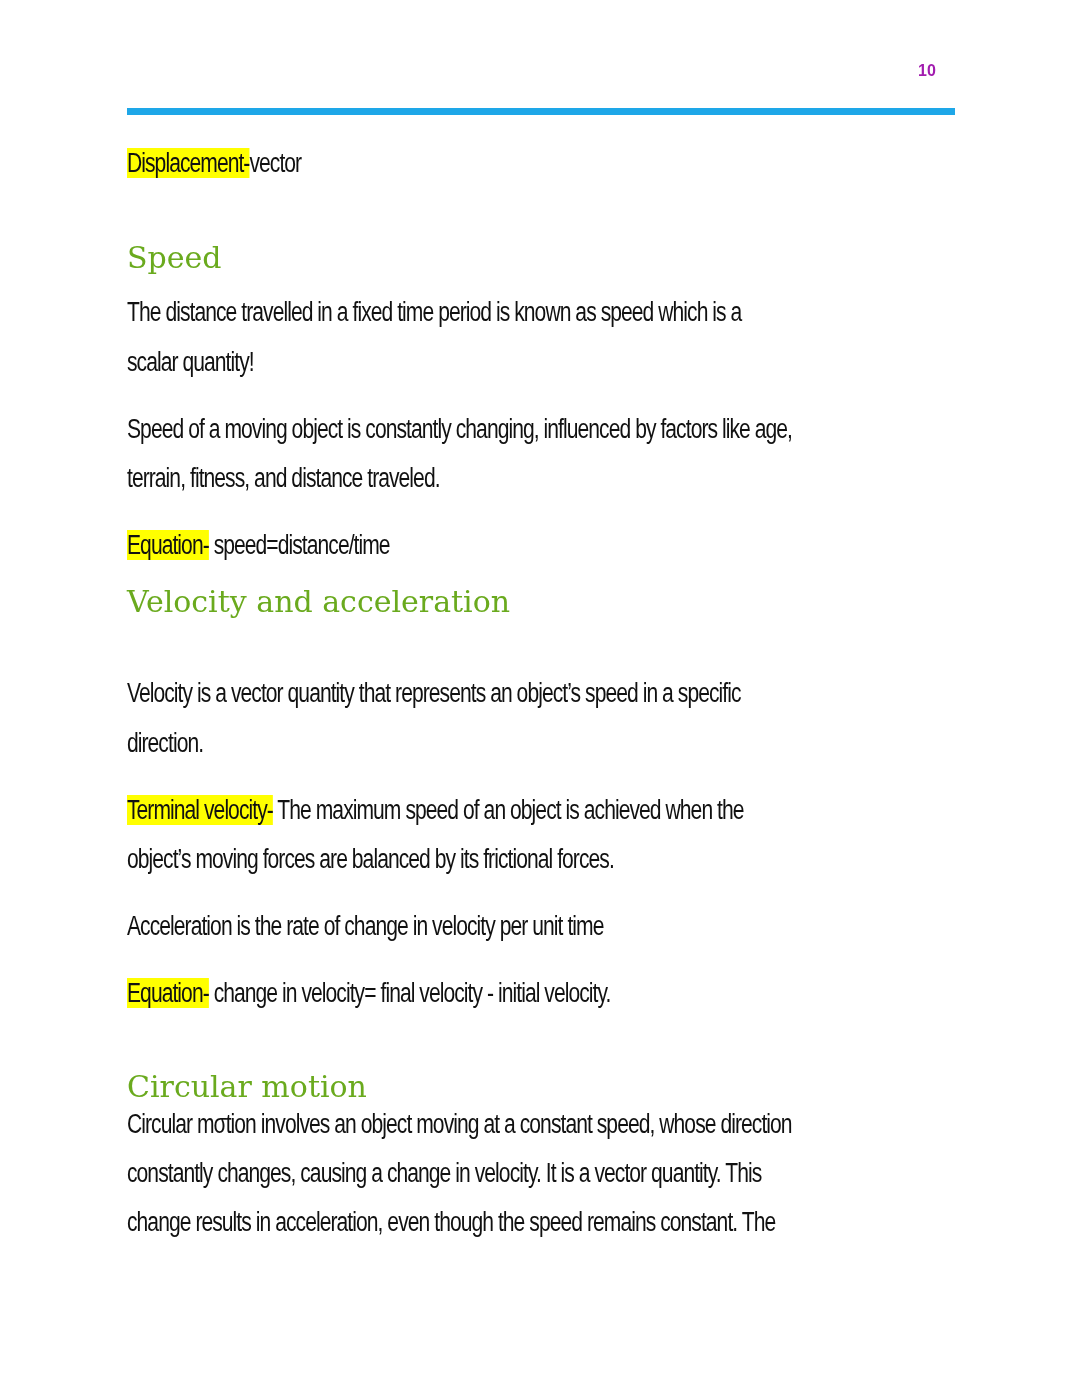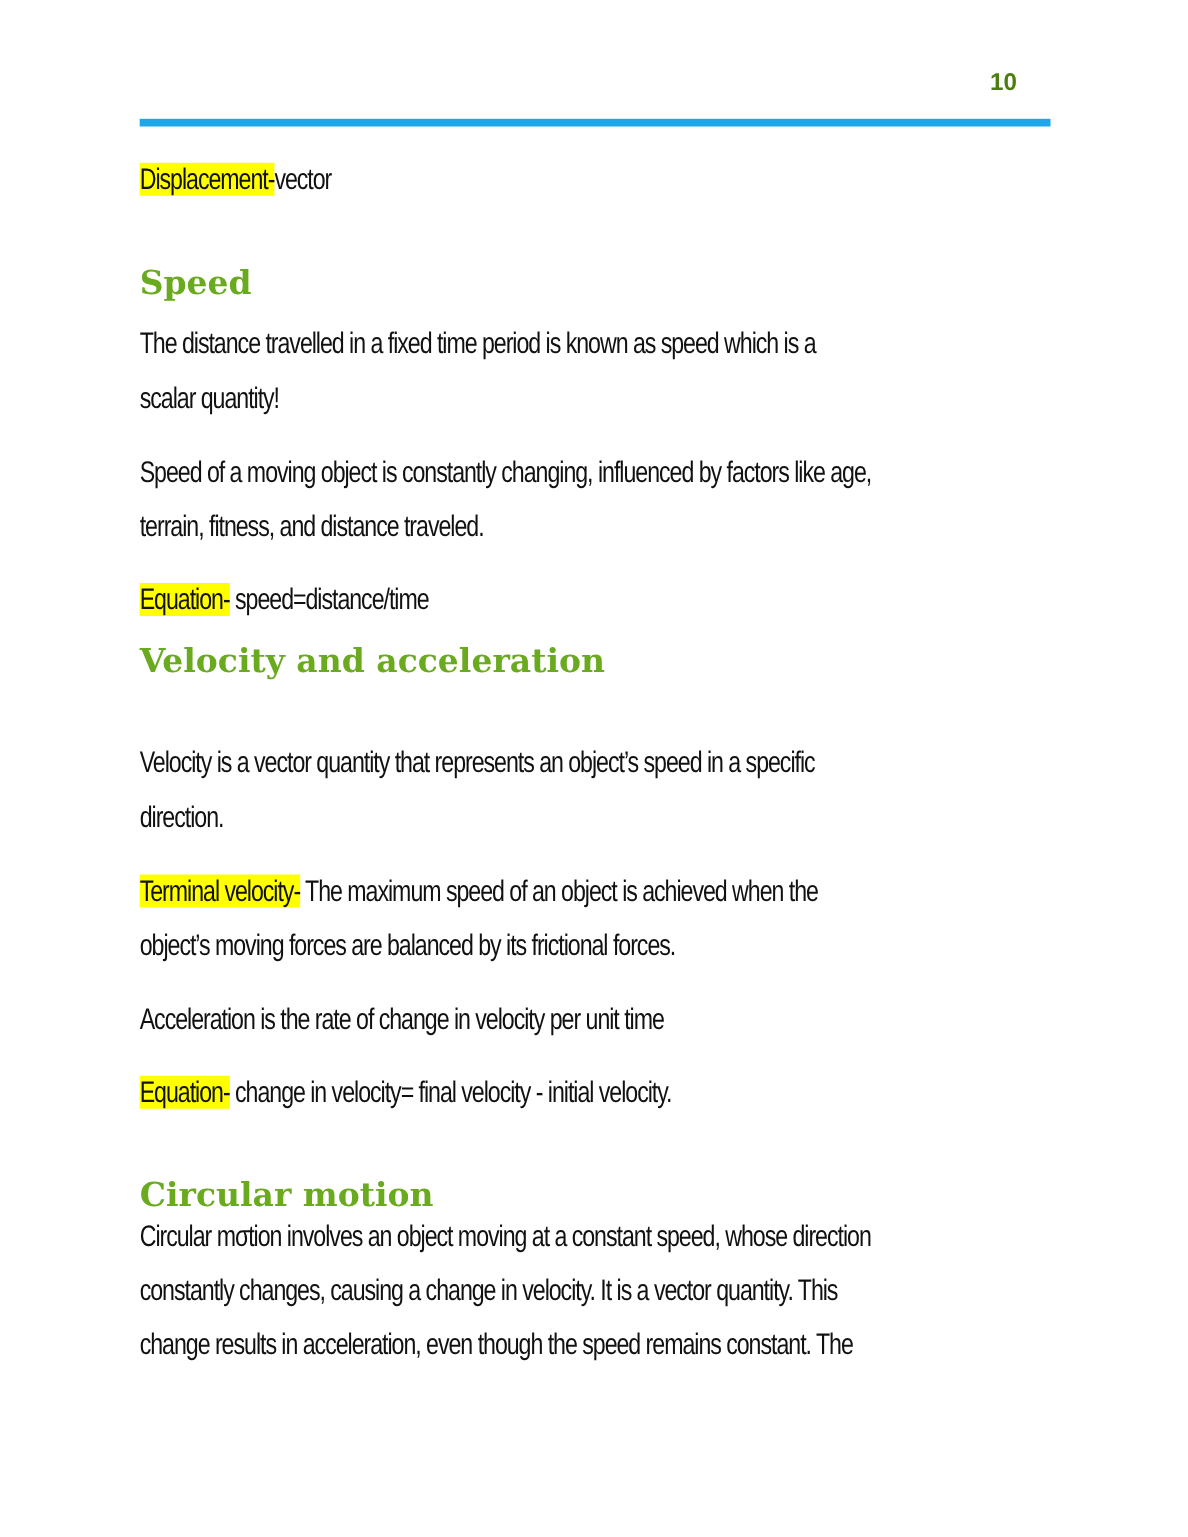--- a/index.html
+++ b/index.html
@@ -1,22 +1,22 @@
 <!DOCTYPE html>
 <html><head>
   <meta charset="utf-8">
   <style>
     html, body { margin: 0; padding: 0; background: #ffffff; }
     body { width: 1080px; height: 1397px; position: relative; overflow: hidden; font-family: "Liberation Sans", sans-serif; }
-    .page-number { position: absolute; top: 62px; left: 900px; width: 54px; text-align: left; color: #4d7c0f; font-weight: bold; font-size: 22px; font-family: "Liberation Sans", sans-serif; }
+    .page-number { position: absolute; top: 62px; left: 900px; width: 54px; text-align: center; color: #a21caf; font-weight: bold; font-size: 16px; font-family: "Liberation Sans", sans-serif; }
     .top-rule { position: absolute; top: 108px; left: 127px; width: 828px; height: 7px; background: #1ea7e8; }
     .content { position: absolute; left: 127px; top: 0; width: 840px; }
     .body-text { font-family: "Liberation Sans", sans-serif; font-size: 27px; color: #111111; letter-spacing: -1.2px; transform: scaleX(0.78); transform-origin: left center; white-space: nowrap; position: absolute; left: 0; }
     .hl { background: #ffff00; }
-    .heading { position: absolute; left: 0; font-family: "DejaVu Serif", serif; font-weight: bold; color: #6aaa1e; font-size: 30px; white-space: nowrap; }
+    .heading { position: absolute; left: 0; font-family: "DejaVu Serif", serif; font-weight: normal; color: #6aaa1e; font-size: 30px; white-space: nowrap; }
   </style>
 </head>
 <body>
 
 <div class="page-number">10</div>
 <div class="top-rule"></div>
 
 <div class="content">
 
   <div class="body-text" style="top:148px;"><span class="hl">Displacement-</span><span>vector</span></div>

